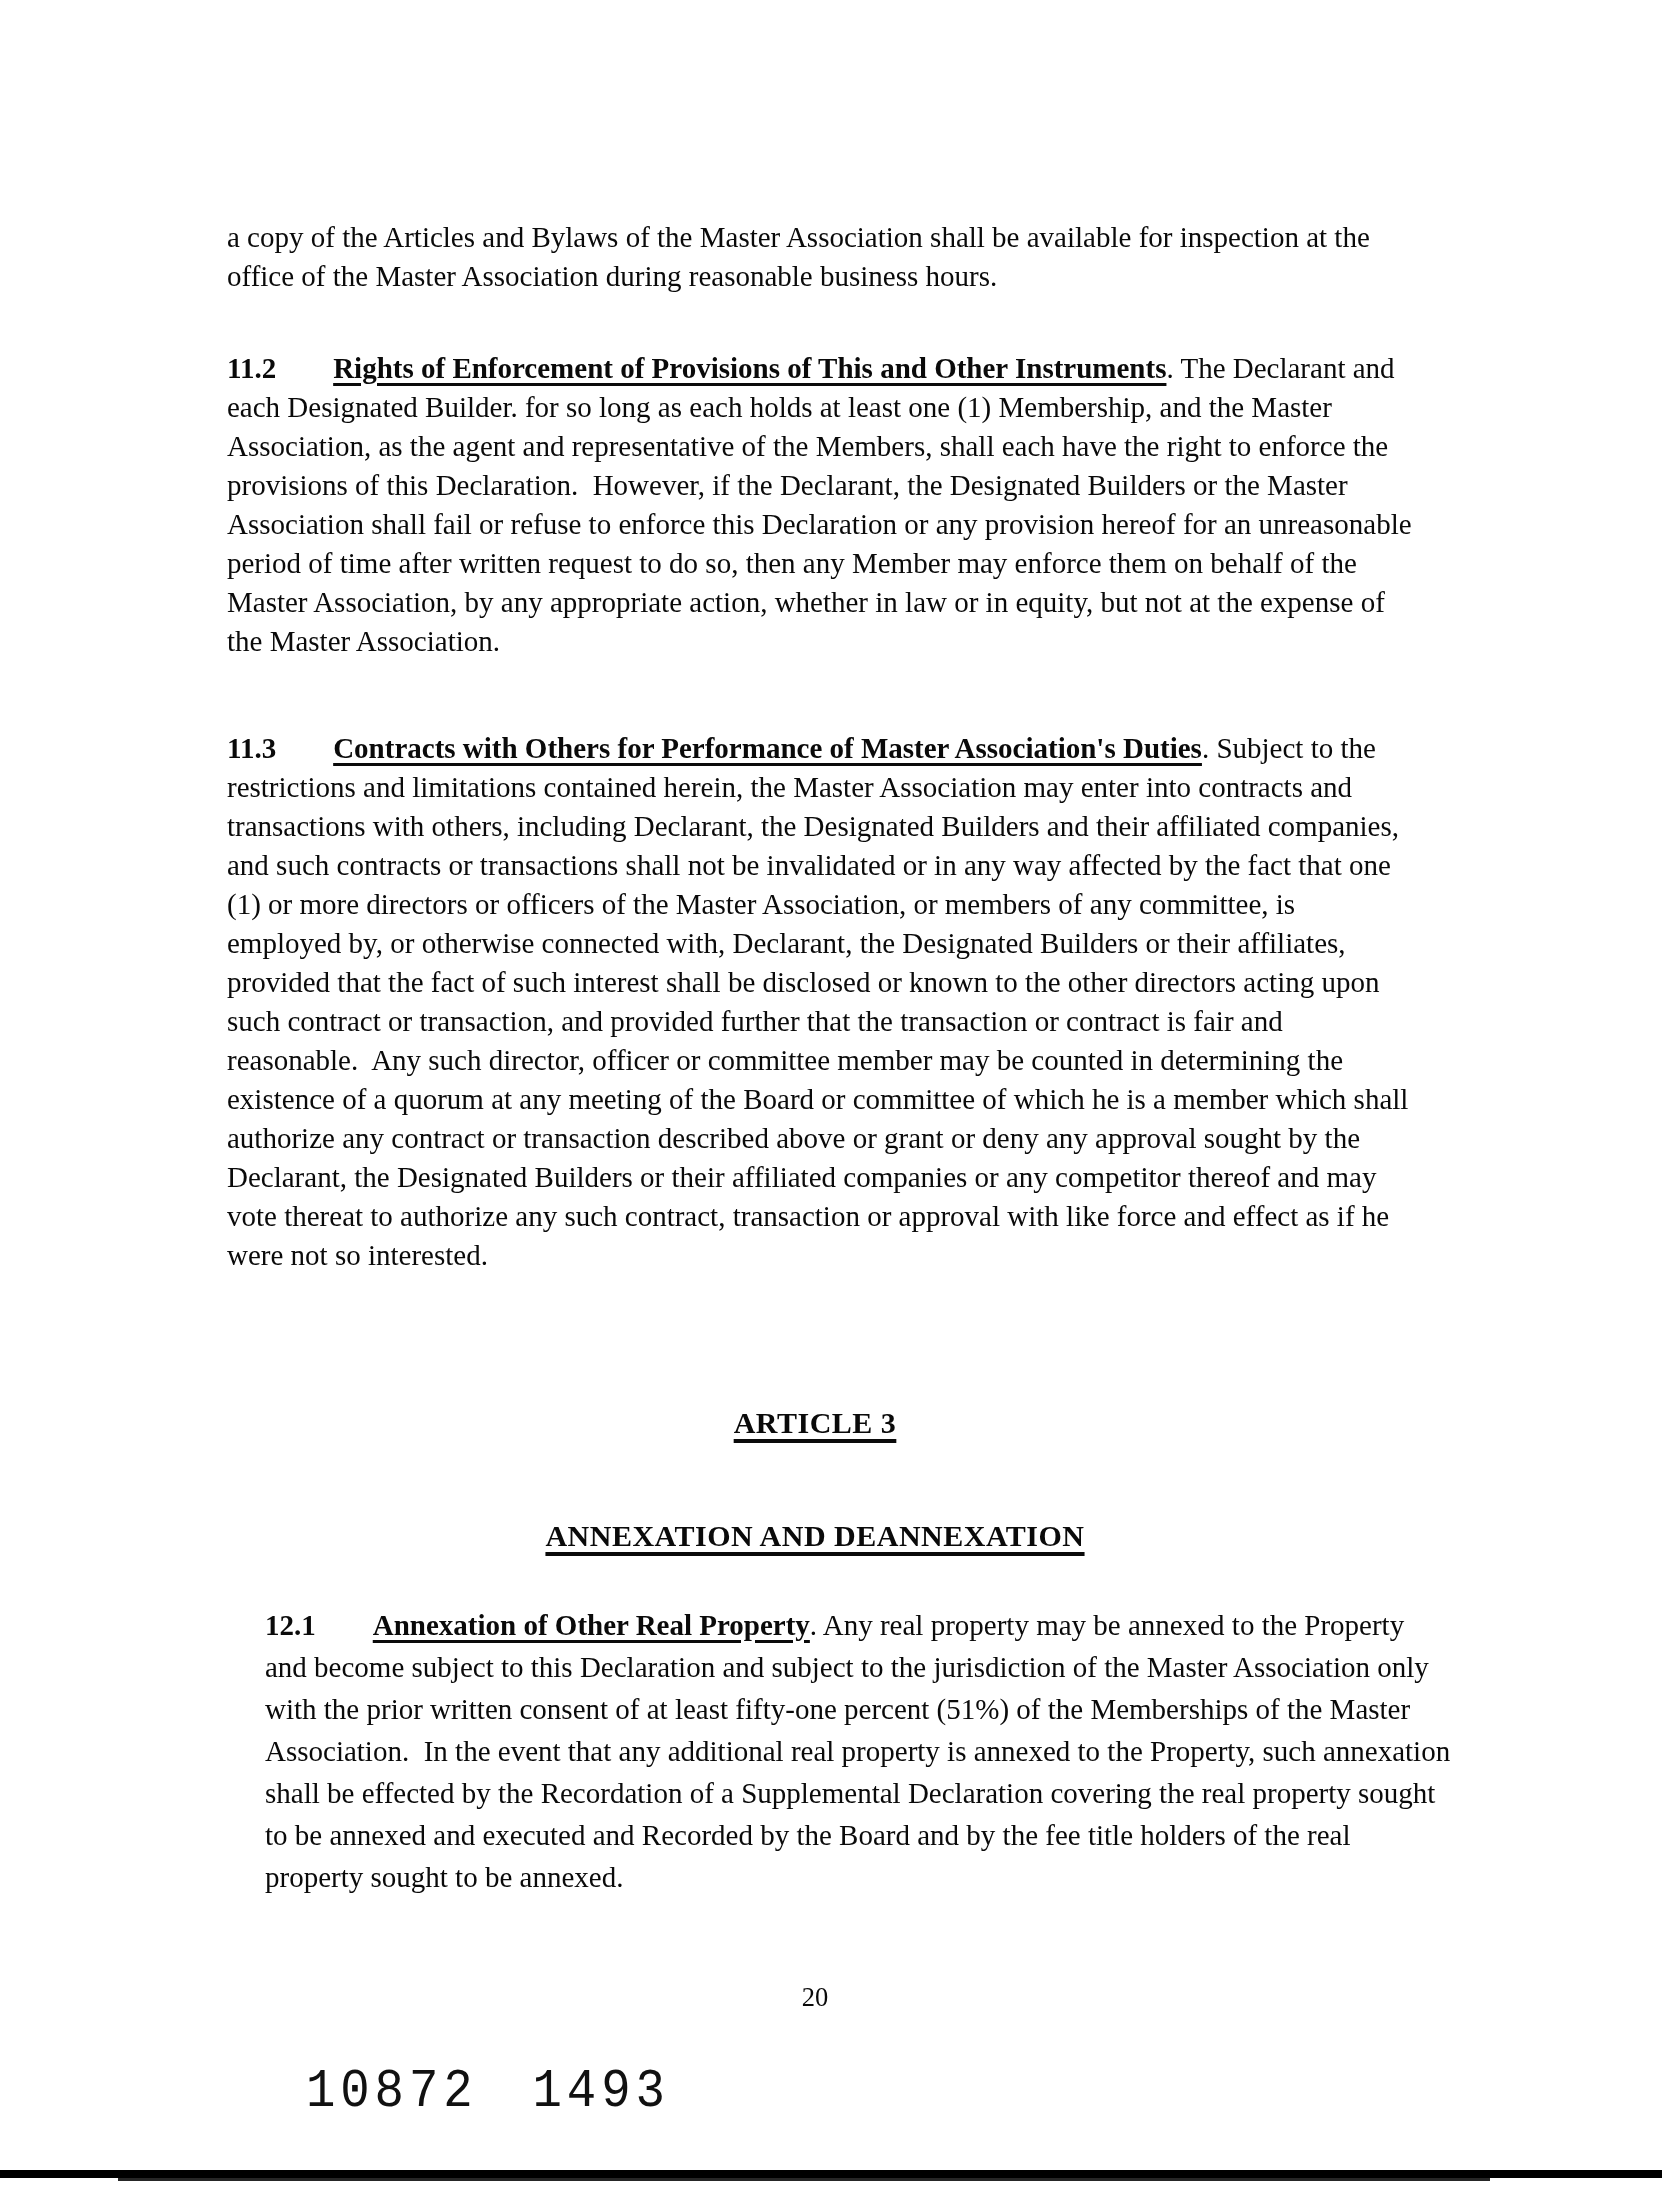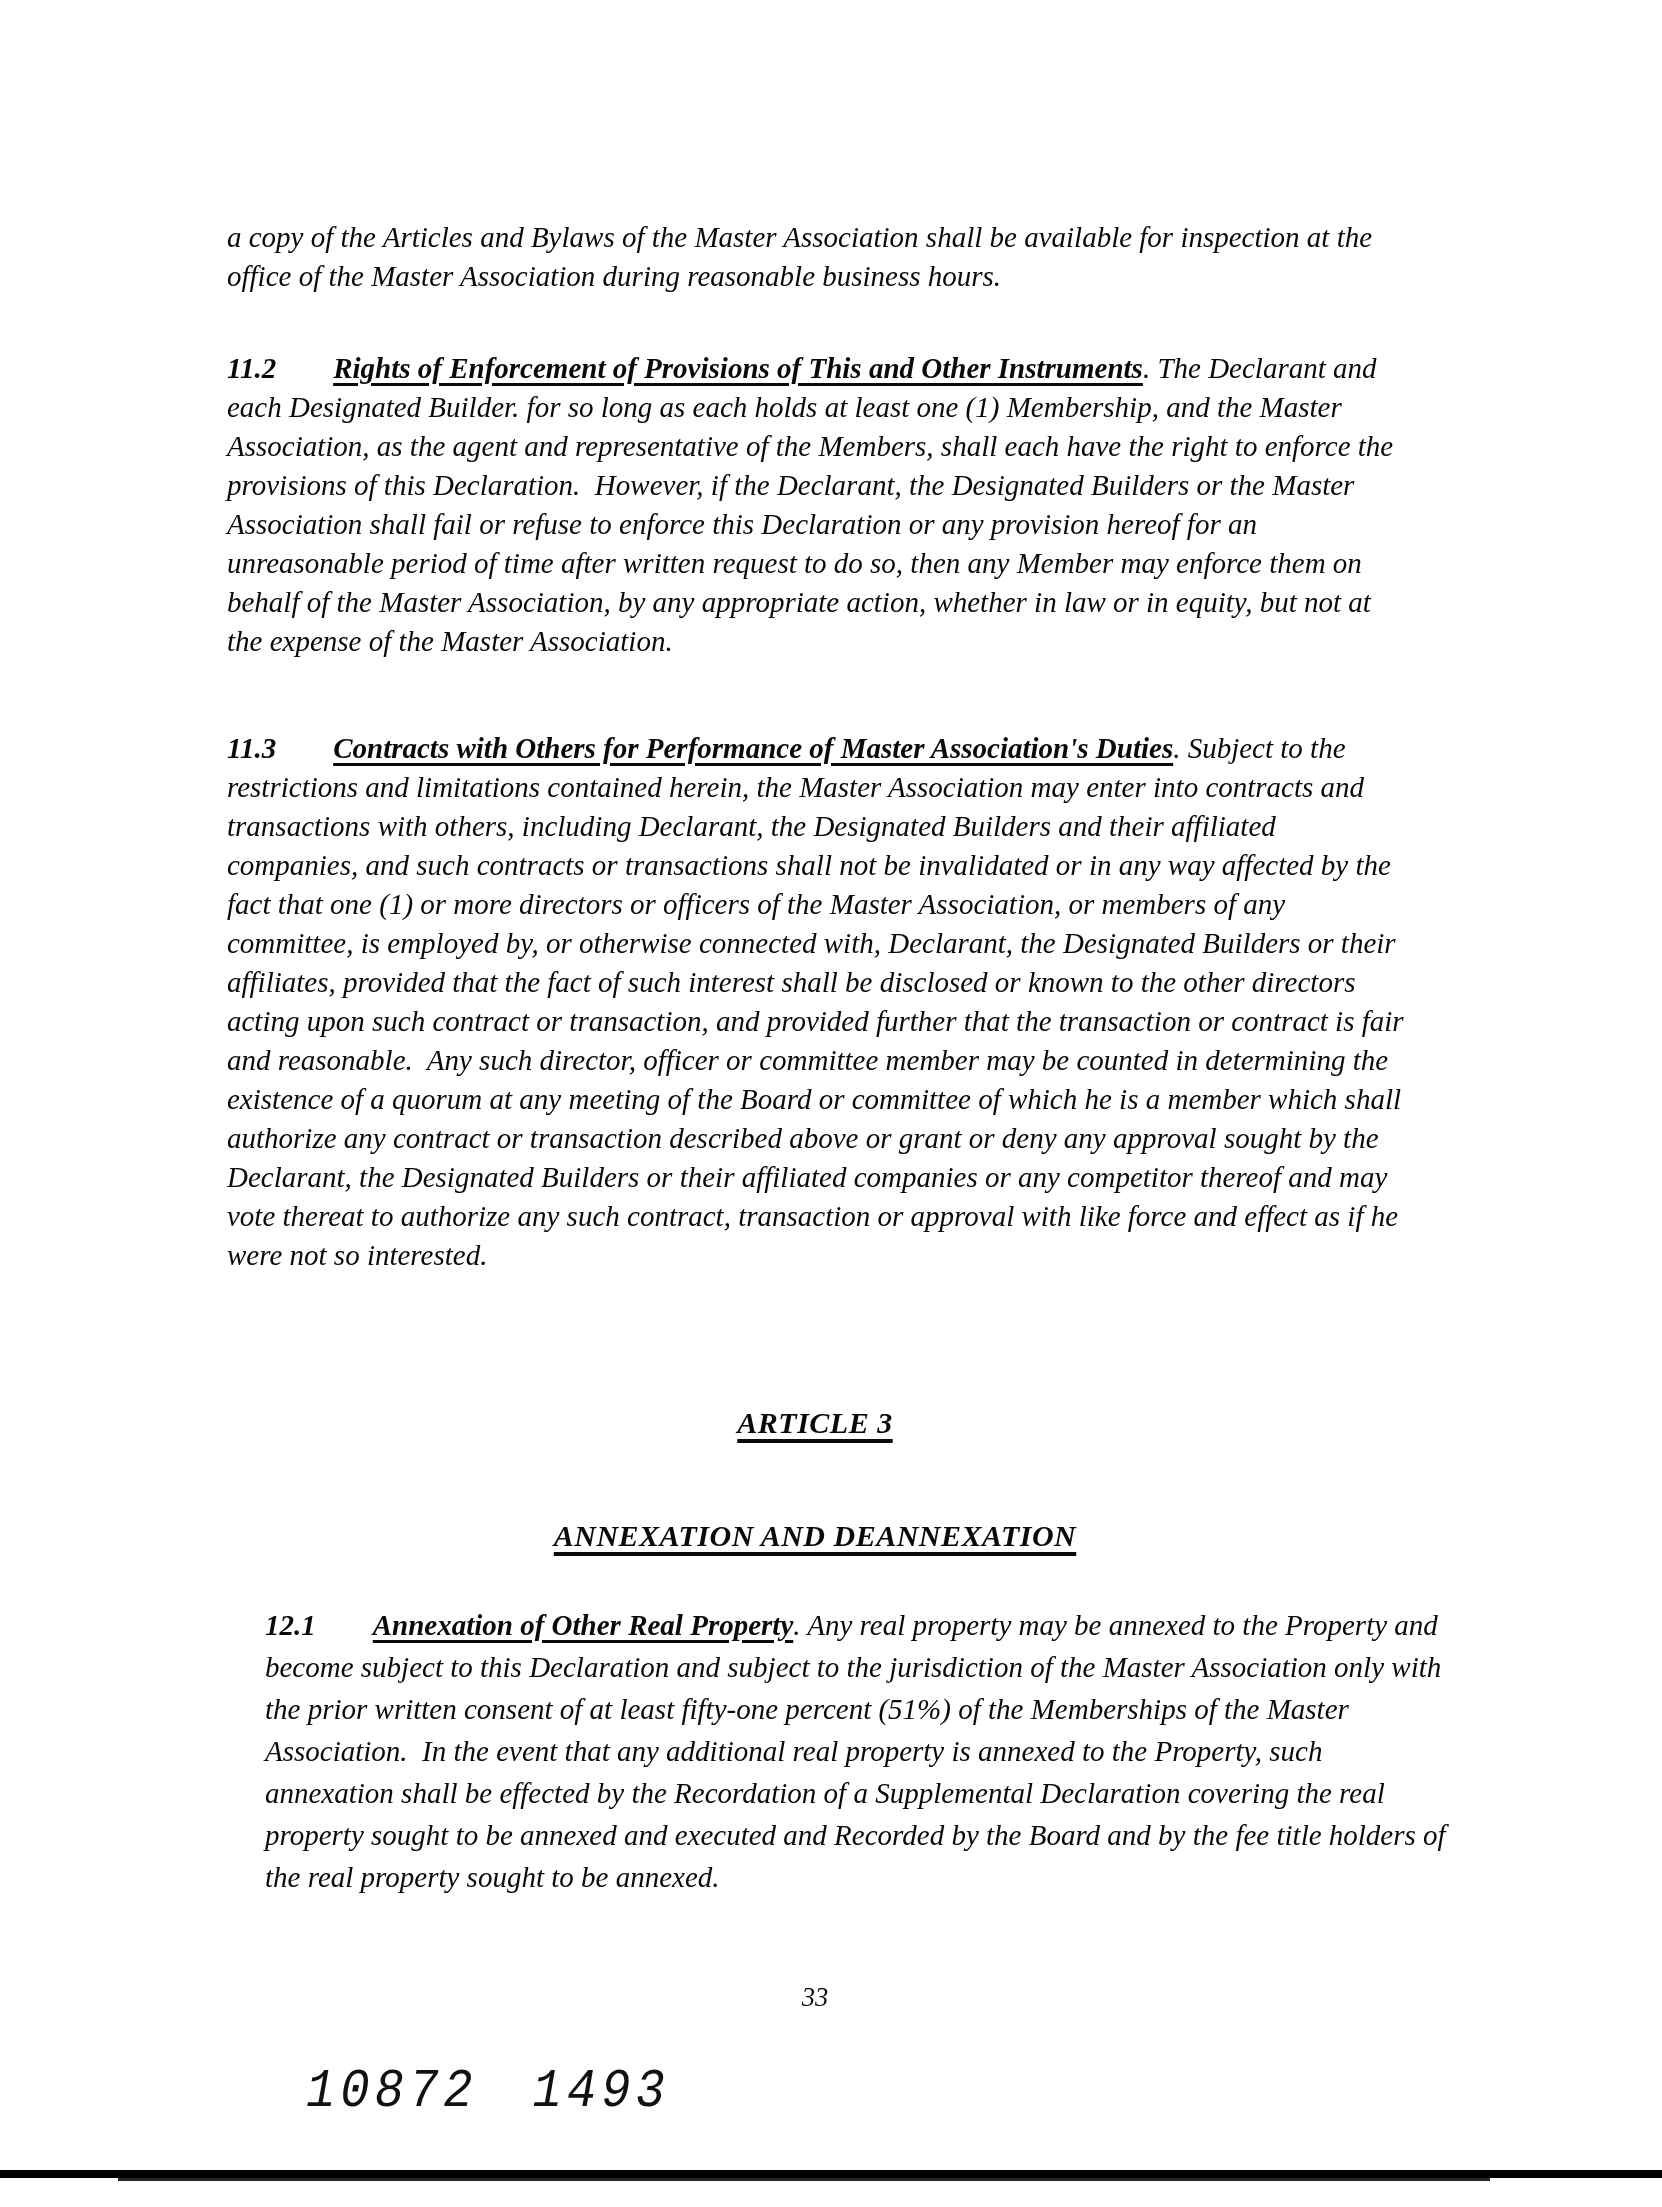--- a/index.html
+++ b/index.html
@@ -8,21 +8,20 @@
     background: #ffffff;
   }
   .page {
     position: relative;
     width: 1662px;
     height: 2207px;
     background: #ffffff;
     overflow: hidden;
     font-family: "Liberation Serif", "DejaVu Serif", serif;
     color: #0a0a0a;
-    font-style: italic;
   }
   .para {
     position: absolute;
     left: 227px;
     width: 1186px;
     margin: 0;
     font-size: 29px;
     line-height: 39px;
     text-align: left;
     white-space: pre-wrap;
@@ -105,21 +104,21 @@
   <p class="para" style="top:349px"><span class="secnum">11.2</span><span class="sectitle">Rights of Enforcement of Provisions of This and Other Instruments</span><span class="secbody">. The Declarant and each Designated Builder. for so long as each holds at least one (1) Membership, and the Master Association, as the agent and representative of the Members, shall each have the right to enforce the provisions of this Declaration.  However, if the Declarant, the Designated Builders or the Master Association shall fail or refuse to enforce this Declaration or any provision hereof for an unreasonable period of time after written request to do so, then any Member may enforce them on behalf of the Master Association, by any appropriate action, whether in law or in equity, but not at the expense of the Master Association.</span></p>
 
   <p class="para" style="top:729px"><span class="secnum">11.3</span><span class="sectitle">Contracts with Others for Performance of Master Association's Duties</span><span class="secbody">. Subject to the restrictions and limitations contained herein, the Master Association may enter into contracts and transactions with others, including Declarant, the Designated Builders and their affiliated companies, and such contracts or transactions shall not be invalidated or in any way affected by the fact that one (1) or more directors or officers of the Master Association, or members of any committee, is employed by, or otherwise connected with, Declarant, the Designated Builders or their affiliates, provided that the fact of such interest shall be disclosed or known to the other directors acting upon such contract or transaction, and provided further that the transaction or contract is fair and reasonable.  Any such director, officer or committee member may be counted in determining the existence of a quorum at any meeting of the Board or committee of which he is a member which shall authorize any contract or transaction described above or grant or deny any approval sought by the Declarant, the Designated Builders or their affiliated companies or any competitor thereof and may vote thereat to authorize any such contract, transaction or approval with like force and effect as if he were not so interested.</span></p>
 
   <h2 class="center-head" style="top:1406px"><span class="headline">ARTICLE 3</span></h2>
 
   <h2 class="center-head" style="top:1519px"><span class="headline">ANNEXATION AND DEANNEXATION</span></h2>
 
   <p class="para para-wide" style="top:1604px"><span class="secnum">12.1</span><span class="sectitle">Annexation of Other Real Property</span><span class="secbody">. Any real property may be annexed to the Property and become subject to this Declaration and subject to the jurisdiction of the Master Association only with the prior written consent of at least fifty-one percent (51%) of the Memberships of the Master Association.  In the event that any additional real property is annexed to the Property, such annexation shall be effected by the Recordation of a Supplemental Declaration covering the real property sought to be annexed and executed and Recorded by the Board and by the fee title holders of the real property sought to be annexed.</span></p>
 
-  <div class="pagenum">33</div>
+  <div class="pagenum">20</div>
 
   <div class="stamp">
       <span>10872</span>
       <span>1493</span>
     </div>
 
   <div class="scan-line"></div>
 
 </div>
 

